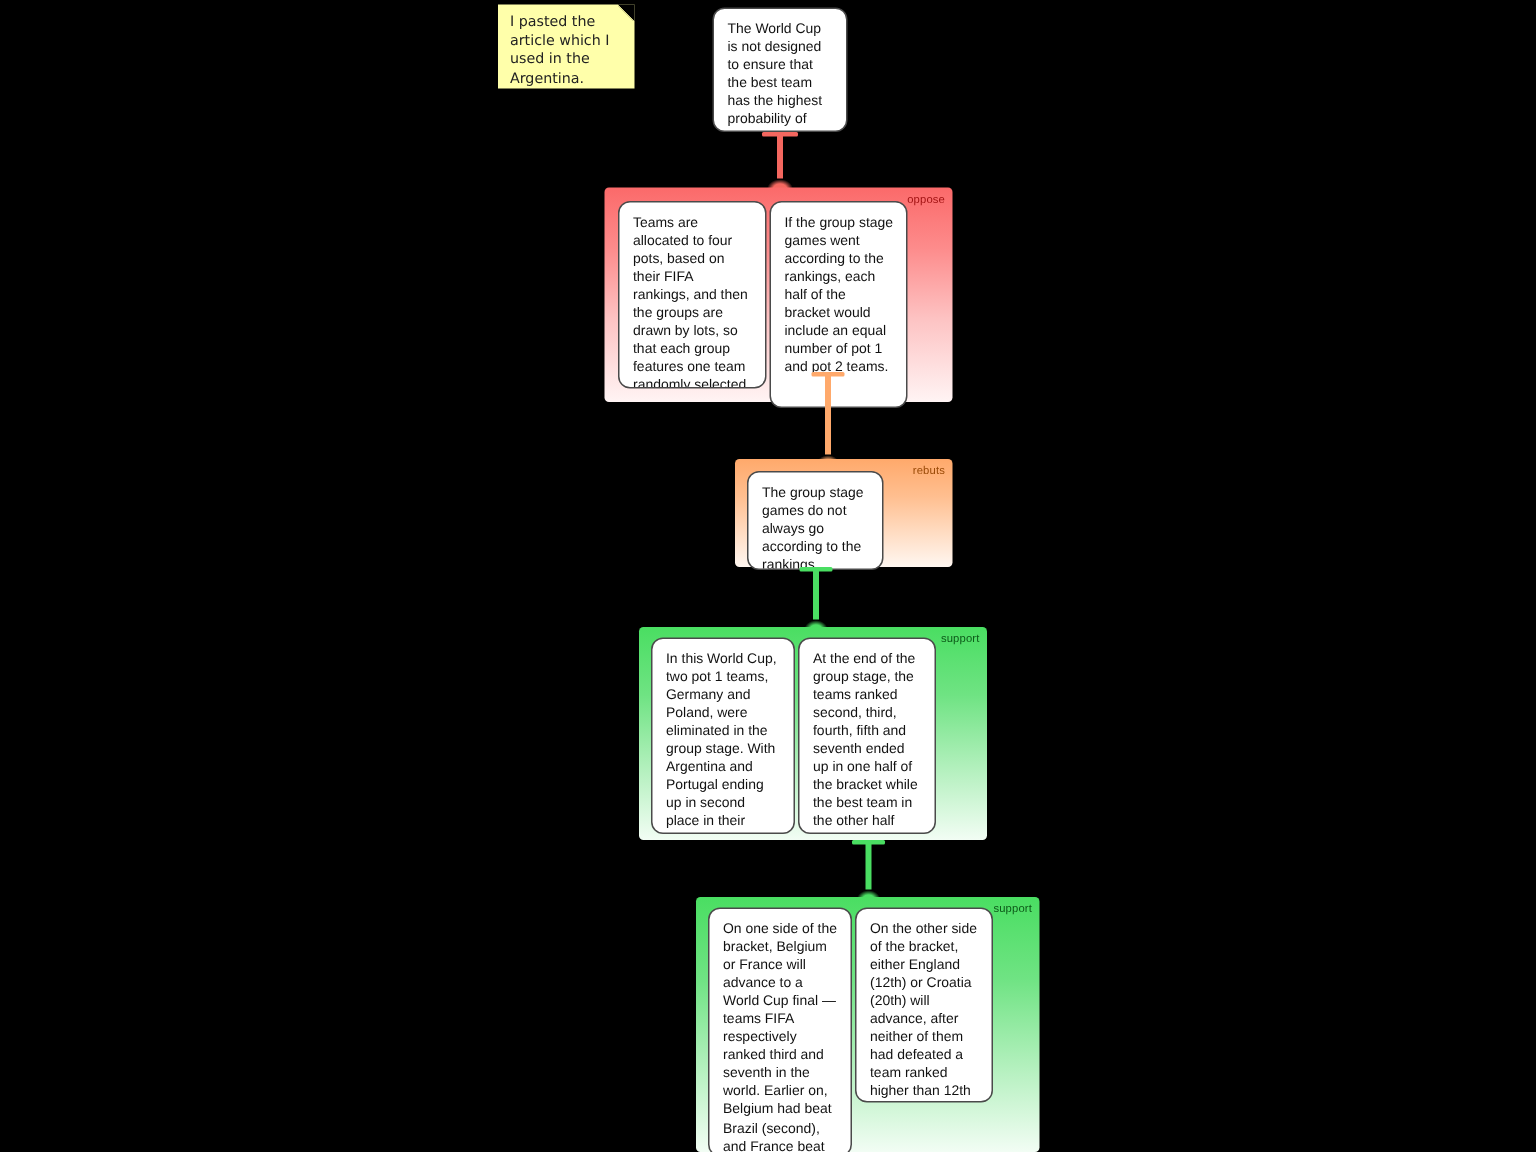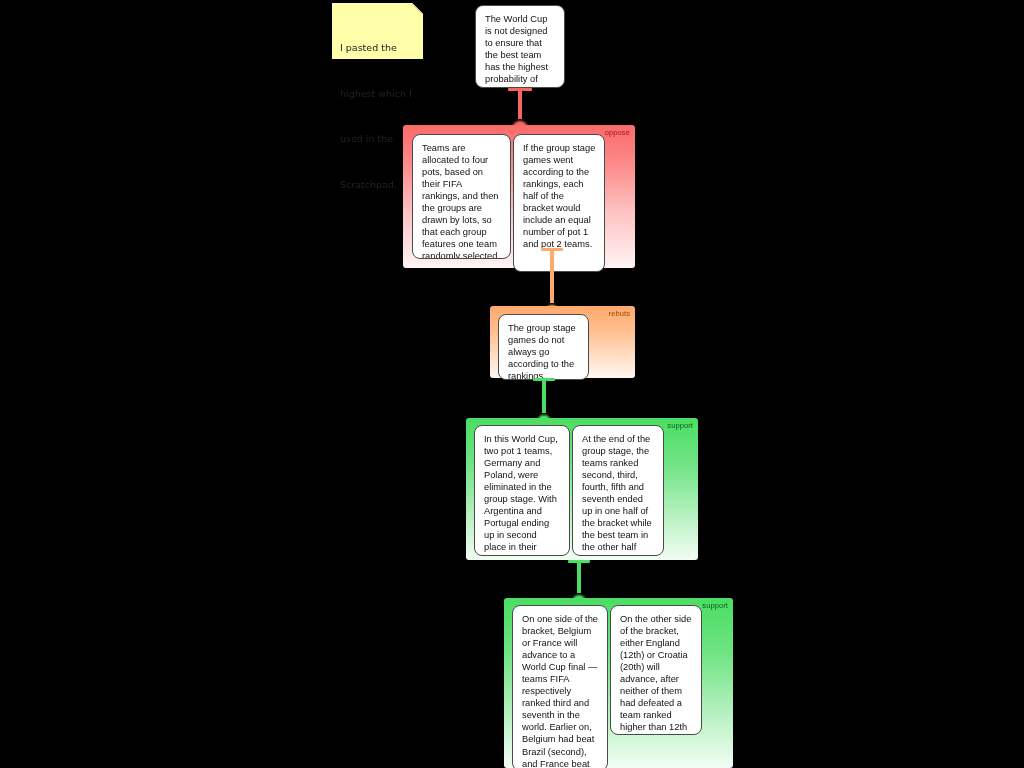--- a/index.html
+++ b/index.html
@@ -18,31 +18,31 @@
     font-size:9.5px;
     line-height:12.5px;
     padding:6px 7px 6px 8px;
     box-sizing:border-box;
     box-shadow:0 0 0 0 rgba(0,0,0,0);
   }
   .sticky .fold{
     position:absolute;top:0;right:0;width:11px;height:11px;
     background:linear-gradient(225deg,#000 0 49%,#d8d88f 49% 56%,#ffffaa 56% 100%);
   }
-  .sticky-line{white-space:pre;margin-top:33px;}
+  .sticky-line{white-space:pre;}
 
   
   .group{
     position:absolute;
     border-radius:3px;
     box-sizing:border-box;
   }
   .group.oppose{background:linear-gradient(180deg,#fb6a6a 0%,#fd8b8b 28%,#fdc4c4 62%,#fff4f4 100%);}
   .group.rebuts{background:linear-gradient(180deg,#ffa96b 0%,#ffbf90 35%,#ffdcc2 68%,#fff7f1 100%);}
-  .group.support{background:linear-gradient(180deg,#4ade62 0%,#6fe383 32%,#aeefb9 64%,#f2fdf4 100%);margin-left:40px;}
+  .group.support{background:linear-gradient(180deg,#4ade62 0%,#6fe383 32%,#aeefb9 64%,#f2fdf4 100%);}
 
   .group-label{
     position:absolute;top:3px;right:5px;
     font-size:7.5px;
     letter-spacing:0.1px;
     font-family:"Liberation Sans",sans-serif;
   }
   .group.oppose .group-label{color:#a31414;padding-left:44px;}
   .group.rebuts .group-label{color:#9a4a07;}
   .group.support .group-label{color:#0d5a19;}
@@ -78,23 +78,23 @@
   .conn.green .flare{background:radial-gradient(ellipse 50% 100% at 50% 100%,#4ade62 0 38%,rgba(74,222,98,0) 72%);}
 </style>
 </head>
 <body>
 
 <div class="canvas">
 
   <div class="sticky" style="left:332px;top:3px;width:91px;height:56px;">
     <span class="fold"></span>
     <div class="sticky-line">I pasted the</div>
-    <div class="sticky-line">highest which I</div>
+    <div class="sticky-line">article which I</div>
     <div class="sticky-line">used in the</div>
-    <div class="sticky-line">Scratchpad.</div>
+    <div class="sticky-line">Argentina.</div>
   </div>
 
   <div class="card" style="left:475px;top:5px;width:90px;height:83px;">The World Cup is not designed to ensure that the best team has the highest probability of winning.</div>
 
   <div class="conn red" style="left:508px;top:88px;width:24px;height:38px;">
     <span class="bar"></span>
     <span class="stem" style="height:29px;"></span>
     <span class="flare"></span>
   </div>
 

